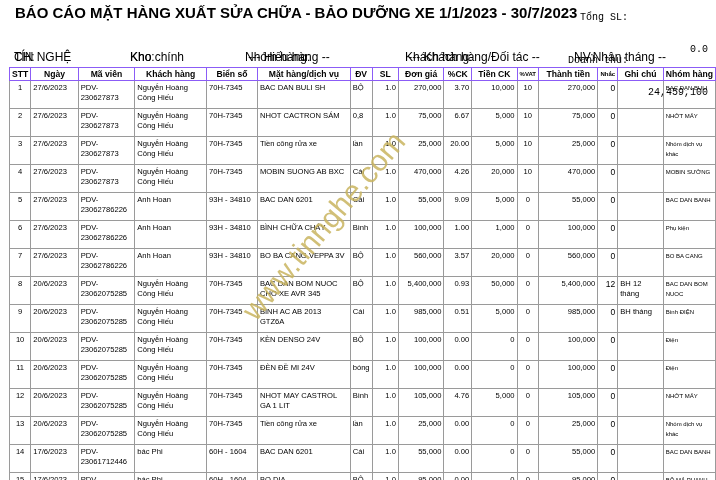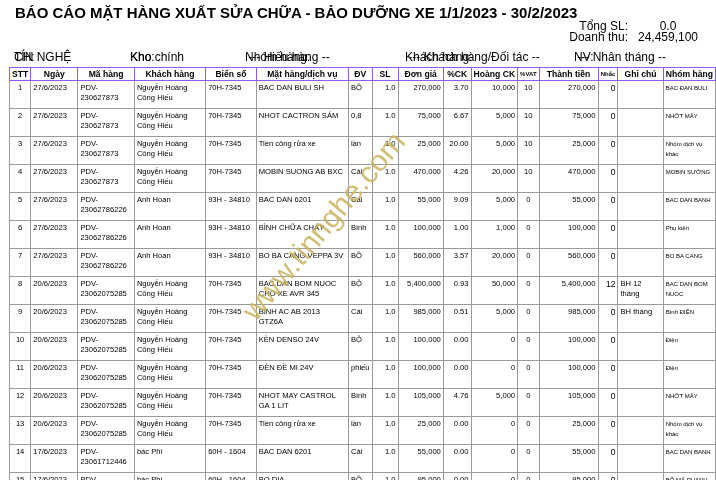--- a/index.html
+++ b/index.html
@@ -1,37 +1,37 @@
 <!DOCTYPE html>
 <html><head>
 <meta charset="utf-8">
 <style>
   html, body { margin:0; padding:0; background:#ffffff; }
   body { width:716px; height:480px; overflow:hidden; position:relative; font-family:"Liberation Sans", sans-serif; color:#000; }
   .title { position:absolute; left:15px; top:4px; font-size:15px; font-weight:bold; letter-spacing:0px; white-space:nowrap; }
-  .totals { position:absolute; top:21px; left:560px; width:148px; font-size:12px; line-height:11px; }
+  .totals { position:absolute; top:12px; left:560px; width:148px; font-size:10px; line-height:11px;font-family:Liberation Mono, monospace; }
   .totals .row { display:flex; }
   .totals .lbl { width:68px; text-align:right; }
-  .totals .val { flex:1; text-align:center; }
+  .totals .val { flex:1; text-align:right;margin-top:32px; }
   .filters { position:absolute; top:50px; left:14px; font-size:12px; white-space:nowrap; width:700px; height:12px; }
   .filters span { position:absolute; }
   table.grid { position:absolute; left:9px; top:67px; border-collapse:collapse; table-layout:fixed; font-size:7.6px; }
   table.grid th { font-size:8.6px; font-weight:bold; height:12px; padding:0 2px; border:1px solid #8b5cf6; text-align:center; white-space:nowrap; overflow:hidden; }
   table.grid th.small { font-size:6px; }
   table.grid td { border:1px solid #9a9a9a; vertical-align:top; padding:2px 2px 0 2px; height:25px; line-height:10px; overflow:hidden; }
   td.c { text-align:center; }
   td.r { text-align:right; }
   td.grp { font-size:6px; line-height:9px; }
   td.nhac { font-size:8.5px; }
   .watermark { position:absolute; left:205px; top:150px; font-size:30px; color:#c9b560; opacity:0.85; transform:rotate(-50deg); transform-origin:left top; white-space:nowrap; pointer-events:none; top:305px; left:235px; font-family:"Liberation Sans", sans-serif; }
 </style>
 </head>
 <body>
 
-<div class="title">BÁO CÁO MẶT HÀNG XUẤT SỬA CHỮA - BẢO DƯỠNG XE 1/1/2023 - 30/2/2023</div>
+<div class="title">BÁO CÁO MẶT HÀNG XUẤT SỬA CHỮA - BẢO DƯỠNG XE 1/1/2023 - 30/7/2023</div>
 
 <div class="totals">
   <div class="row">
       <span class="lbl">Tổng SL:</span>
       <span class="val">0.0</span>
     </div>
   <div class="row">
       <span class="lbl">Doanh thu:</span>
       <span class="val">24,459,100</span>
     </div>
@@ -67,29 +67,29 @@
       <col style="width:20px">
       <col style="width:60px">
       <col style="width:20px">
       <col style="width:46px">
       <col style="width:43px">
   </colgroup>
   <thead>
     <tr id="hdr">
         <th>STT</th>
         <th>Ngày</th>
-        <th>Mã hàng</th>
+        <th>Mã viên</th>
         <th>Khách hàng</th>
         <th>Biển số</th>
         <th>Mặt hàng/dịch vụ</th>
         <th>ĐV</th>
         <th>SL</th>
         <th>Đơn giá</th>
         <th>%CK</th>
-        <th>Hoàng CK</th>
+        <th>Tiền CK</th>
         <th class="small">%VAT</th>
         <th>Thành tiền</th>
         <th class="small">Nhắc</th>
         <th>Ghi chú</th>
         <th>Nhóm hàng</th>
       </tr>
   </thead>
   <tbody id="tbody">
       <tr>
         <td class="c">1</td>
@@ -271,21 +271,21 @@
         <td></td>
         <td class="grp">Điện</td>
       </tr>
       <tr>
         <td class="c">11</td>
         <td>20/6/2023</td>
         <td>PDV-23062075285</td>
         <td>Nguyễn Hoàng Công Hiếu</td>
         <td>70H-7345</td>
         <td>ĐÈN ĐỀ MI 24V</td>
-        <td>phiếu</td>
+        <td>bóng</td>
         <td class="r">1.0</td>
         <td class="r">100,000</td>
         <td class="r">0.00</td>
         <td class="r">0</td>
         <td class="c">0</td>
         <td class="r">100,000</td>
         <td class="r nhac">0</td>
         <td></td>
         <td class="grp">Điện</td>
       </tr>

